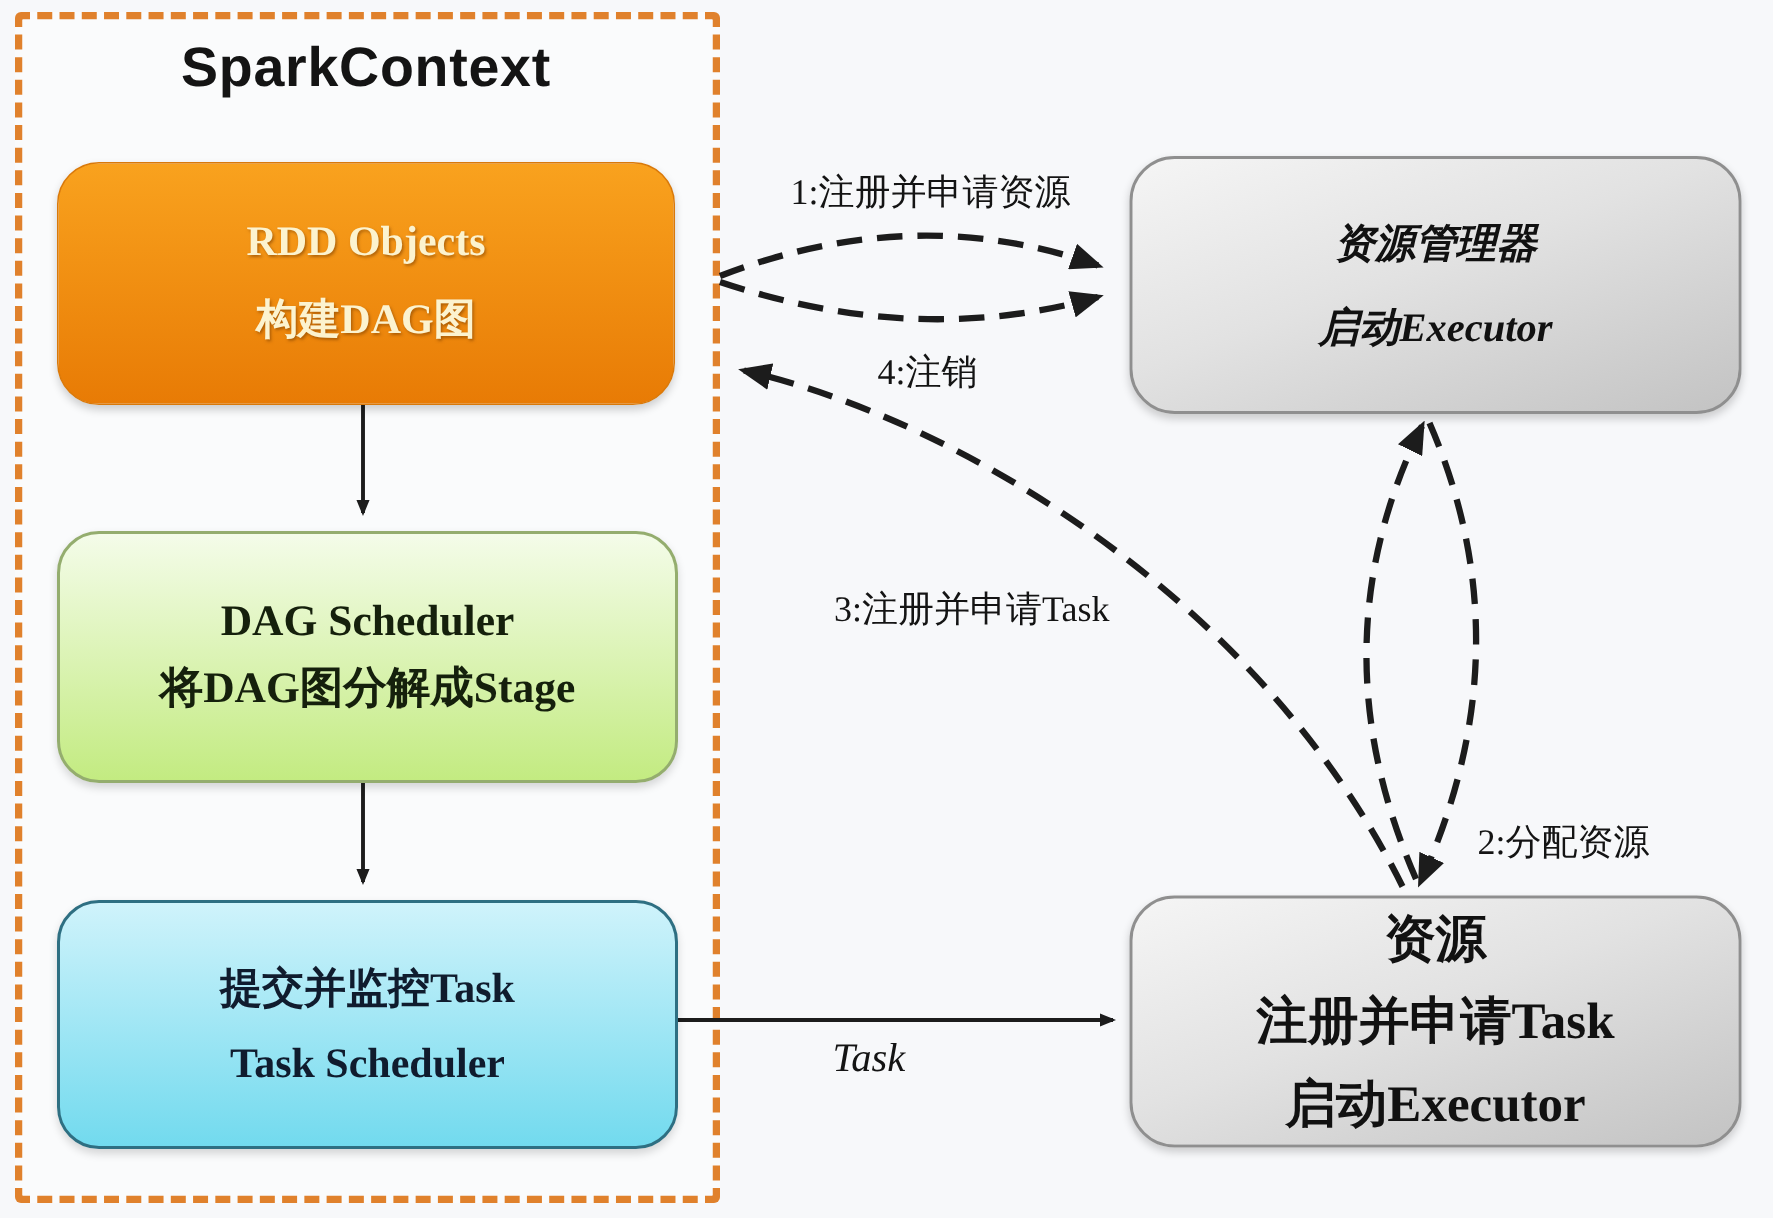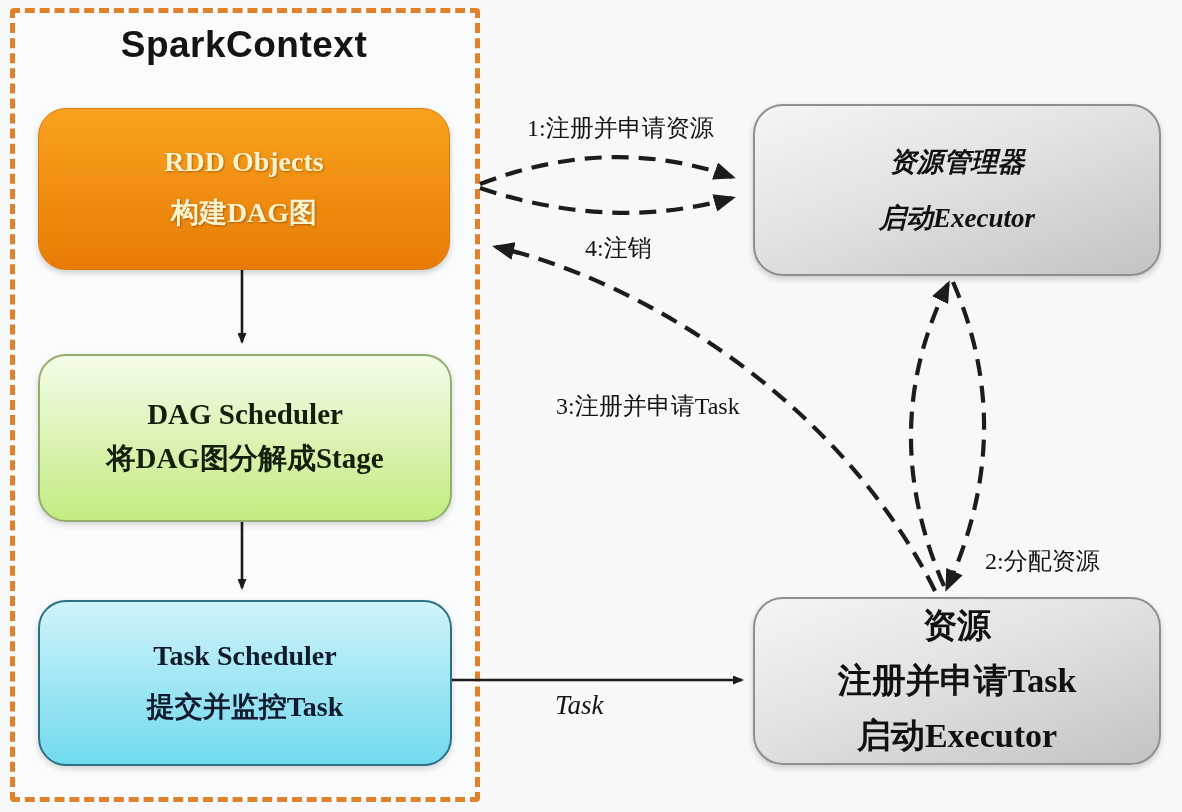--- a/index.html
+++ b/index.html
@@ -170,22 +170,22 @@
     <span class="line">RDD Objects</span>
     <span class="line">构建DAG图</span>
   </div>
 
   <div class="node node-dag">
     <span class="line">DAG Scheduler</span>
     <span class="line">将DAG图分解成Stage</span>
   </div>
 
   <div class="node node-task">
+    <span class="line">提交并监控Task</span>
     <span class="line">Task Scheduler</span>
-    <span class="line">提交并监控Task</span>
   </div>
 
   <div class="node node-gray node-rm">
     <span class="line">资源管理器</span>
     <span class="line">启动Executor</span>
   </div>
 
   <div class="node node-gray node-res">
     <span class="line">资源</span>
     <span class="line">注册并申请Task</span>

